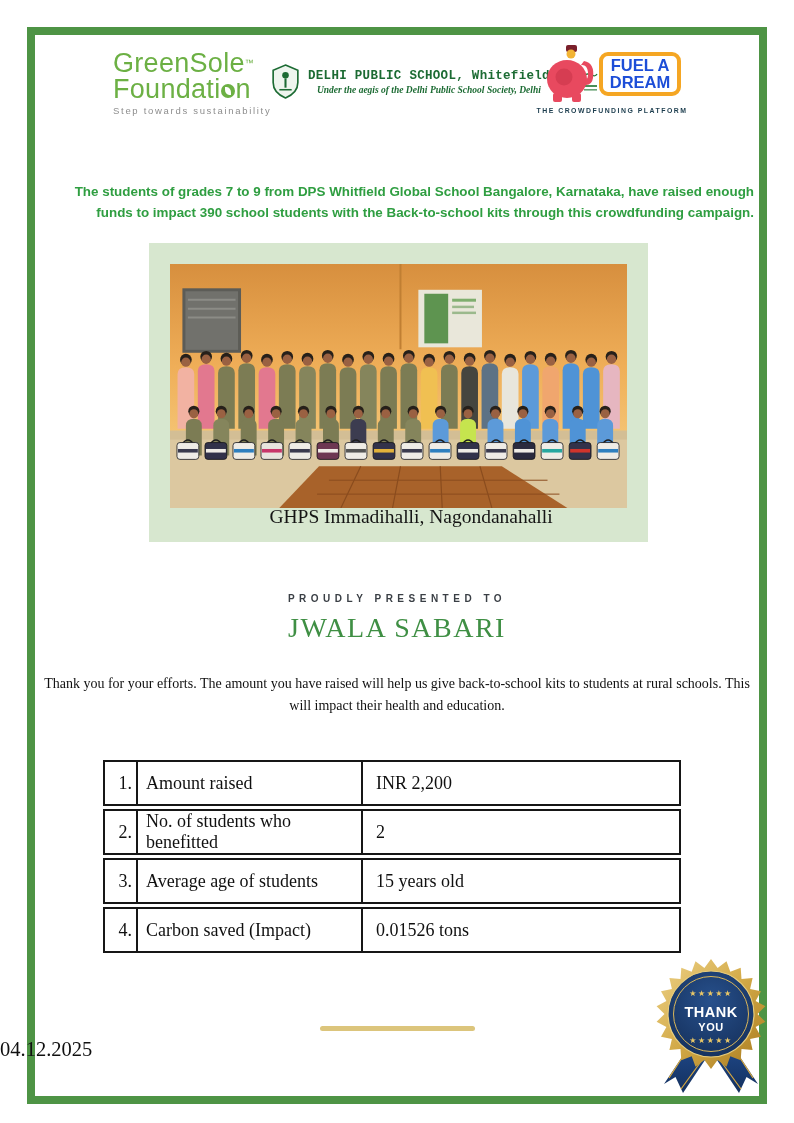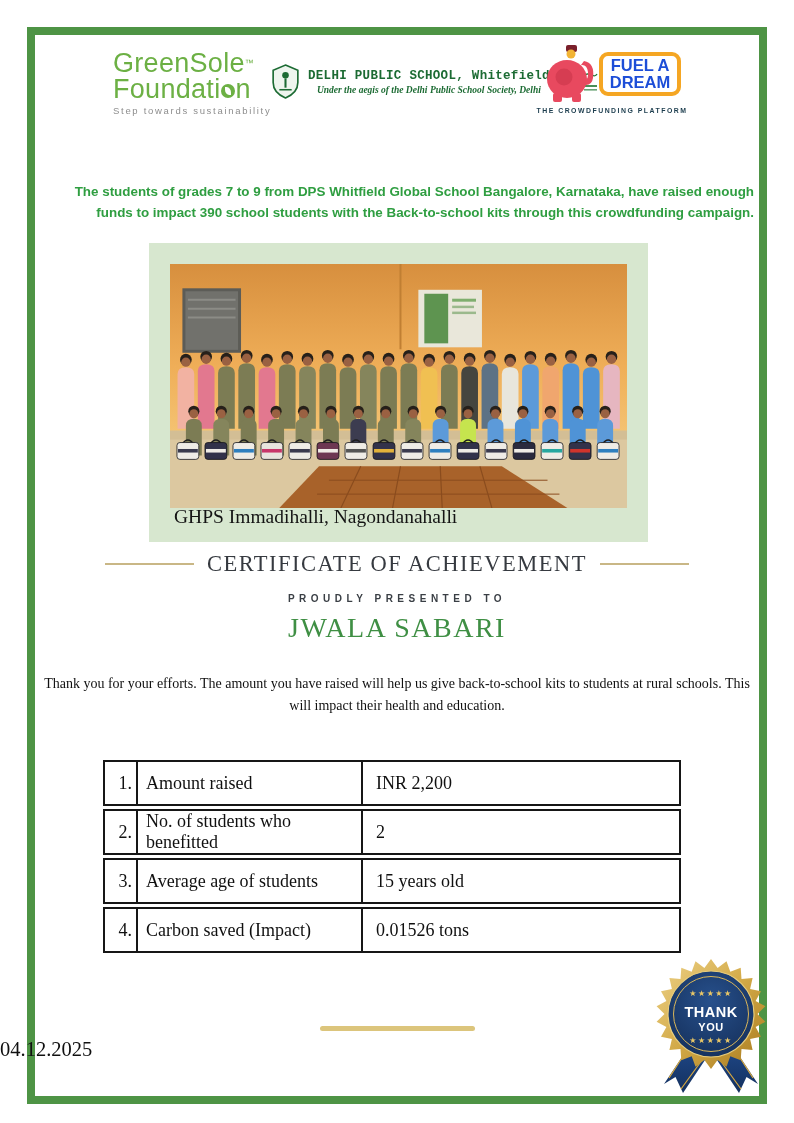--- a/index.html
+++ b/index.html
@@ -32,21 +32,21 @@
   .fuel-tag{font-size:6.9px;font-weight:bold;letter-spacing:1.5px;color:#1b3c4d;margin-top:4px;white-space:nowrap;}
 
   
   .intro{left:40px;top:169px;width:714px;text-align:right;font-weight:bold;font-size:13.4px;
          line-height:1.5;color:#2f9e41;}
 
   
   .photo-card{left:149px;top:243px;width:499px;height:299px;background:#d7e7cf;}
   .photo{position:absolute;left:21px;top:21px;width:457px;height:244px;overflow:hidden;}
   .photo svg{display:block;width:100%;height:100%;}
-  .caption{position:absolute;left:0;right:0;top:263px;
+  .caption{position:absolute;left:0;right:0;top:263px;text-align:center;
            font-family:"Liberation Serif",serif;font-size:19.5px;color:#141414;margin-left:25px;}
 
   
   .heading-row{left:105px;top:551px;width:584px;display:flex;align-items:center;gap:13px;}
   .hline{flex:1;height:2px;background:#c9b786;}
   .htext{font-family:"Liberation Serif",serif;font-size:22.5px;color:#363a40;letter-spacing:1.5px;white-space:nowrap;}
   .presented{left:0;right:0;top:593px;text-align:center;font-size:10px;font-weight:bold;
              letter-spacing:4.5px;color:#3a3f45;}
   .name{left:0;right:0;top:612px;text-align:center;font-family:"Liberation Serif",serif;
         font-size:28px;color:#3f8f44;letter-spacing:1.5px;}
@@ -307,25 +307,20 @@
             <rect x="402.8" y="186.5" width="20" height="3.6" fill="#d0342c"></rect>
             <path d="M435,182 q6,-9 12,0" fill="none" stroke="#1d1d1d" stroke-width="1.6"></path>
             <rect x="430" y="180" width="22" height="17" rx="3" fill="#efece6" stroke="#15151a" stroke-width="0.8"></rect>
             <rect x="431" y="186.5" width="20" height="3.6" fill="#2e7fbf"></rect>
           </g>
       </svg>
     </div>
     <div class="caption">GHPS Immadihalli, Nagondanahalli</div>
   </div>
 
-  <div class="abs heading-row">
-    <span class="hline"></span>
-    <span class="htext">CERTIFICATE OF ACHIEVEMENT</span>
-    <span class="hline"></span>
-  </div>
   <div class="abs presented">PROUDLY PRESENTED TO</div>
   <div class="abs name">JWALA SABARI</div>
   <p class="abs message">Thank you for your efforts. The amount you have raised will help us give back-to-school kits to students at rural schools. This will impact their health and education.</p>
 
   <div class="abs impact-table">
     <div class="trow">
       <div class="tnum">1.</div>
       <div class="tlabel">Amount raised</div>
       <div class="tvalue">INR 2,200</div>
     </div>

